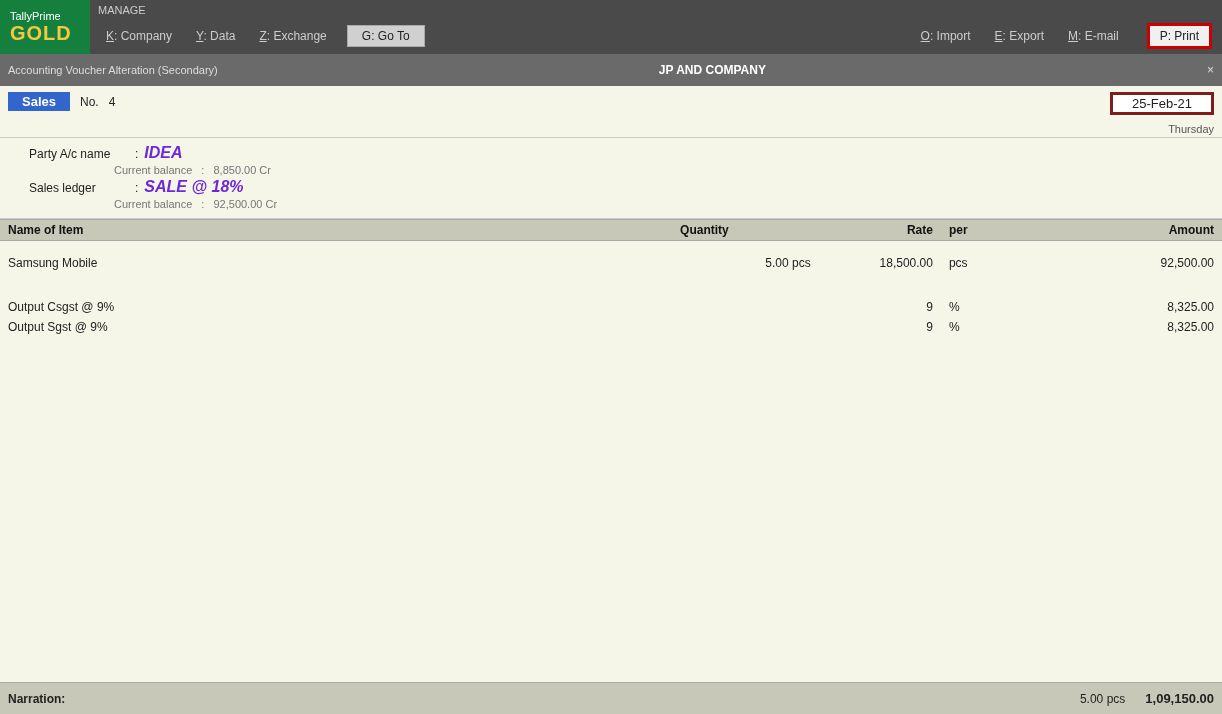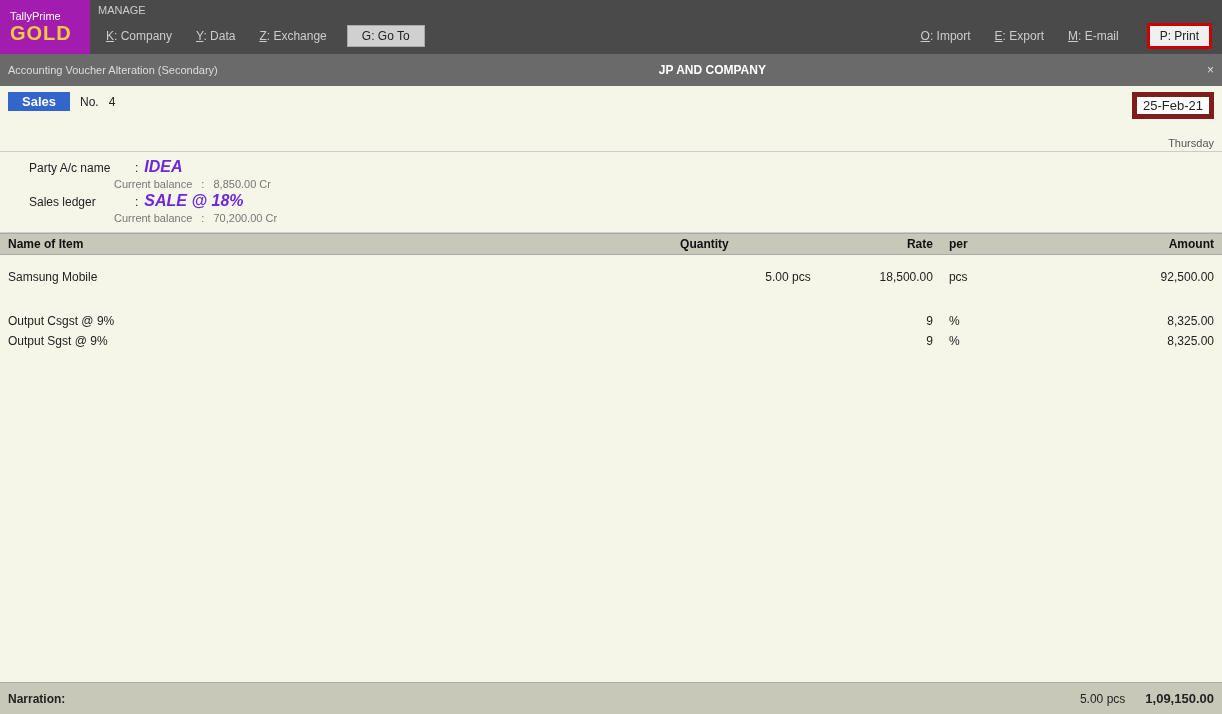--- a/index.html
+++ b/index.html
@@ -13,21 +13,21 @@
     }
 
     
     .top-bar {
       background: #4a4a4a;
       display: flex;
       align-items: stretch;
       height: 54px;
     }
     .logo-section {
-      background: #a21caf;
+      background: #15803d;
       padding: 6px 10px;
       display: flex;
       flex-direction: column;
       justify-content: center;
       min-width: 90px;
     }
     .logo-tally {
       color: #ffffff;
       font-size: 11px;
       font-weight: normal;
@@ -147,30 +147,30 @@
     .voucher-no {
       color: #222;
       font-size: 12px;
     }
     .voucher-date-section {
       text-align: right;
     }
     .voucher-date {
       font-size: 13px;
       color: #222;
-      border: 5px solid #7f1d1d;
+      border: 3px solid #7f1d1d;
       background: #fff;
-      padding: 1px 6px;
+      padding: 1px 19px;
       display: inline-block;
     }
     .voucher-day {
       color: #555;
       font-size: 11px;
       text-align: right;
-      margin-top: 18px;
+      margin-top: 8px;
     }
 
     
     .party-section {
       padding: 6px 8px;
       border-bottom: 1px solid #ccc;
     }
     .field-row {
       display: flex;
       align-items: baseline;
@@ -369,21 +369,21 @@
       <span class="balance-value">8,850.00 Cr</span>
     </div>
     <div class="field-row">
       <span class="field-label">Sales ledger</span>
       <span class="field-colon">:</span>
       <span class="field-value-bold">SALE @ 18%</span>
     </div>
     <div class="field-balance">
       <span>Current balance</span>
       <span class="balance-colon">:</span>
-      <span class="balance-value">70,200.00 Cr</span>
+      <span class="balance-value">92,500.00 Cr</span>
     </div>
   </div>
 
   <div class="table-container">
     <table class="items-table">
       <thead class="table-header">
         <tr>
           <th class="th-name">Name of Item</th>
           <th class="th-qty">Quantity</th>
           <th class="th-rate">Rate</th>

